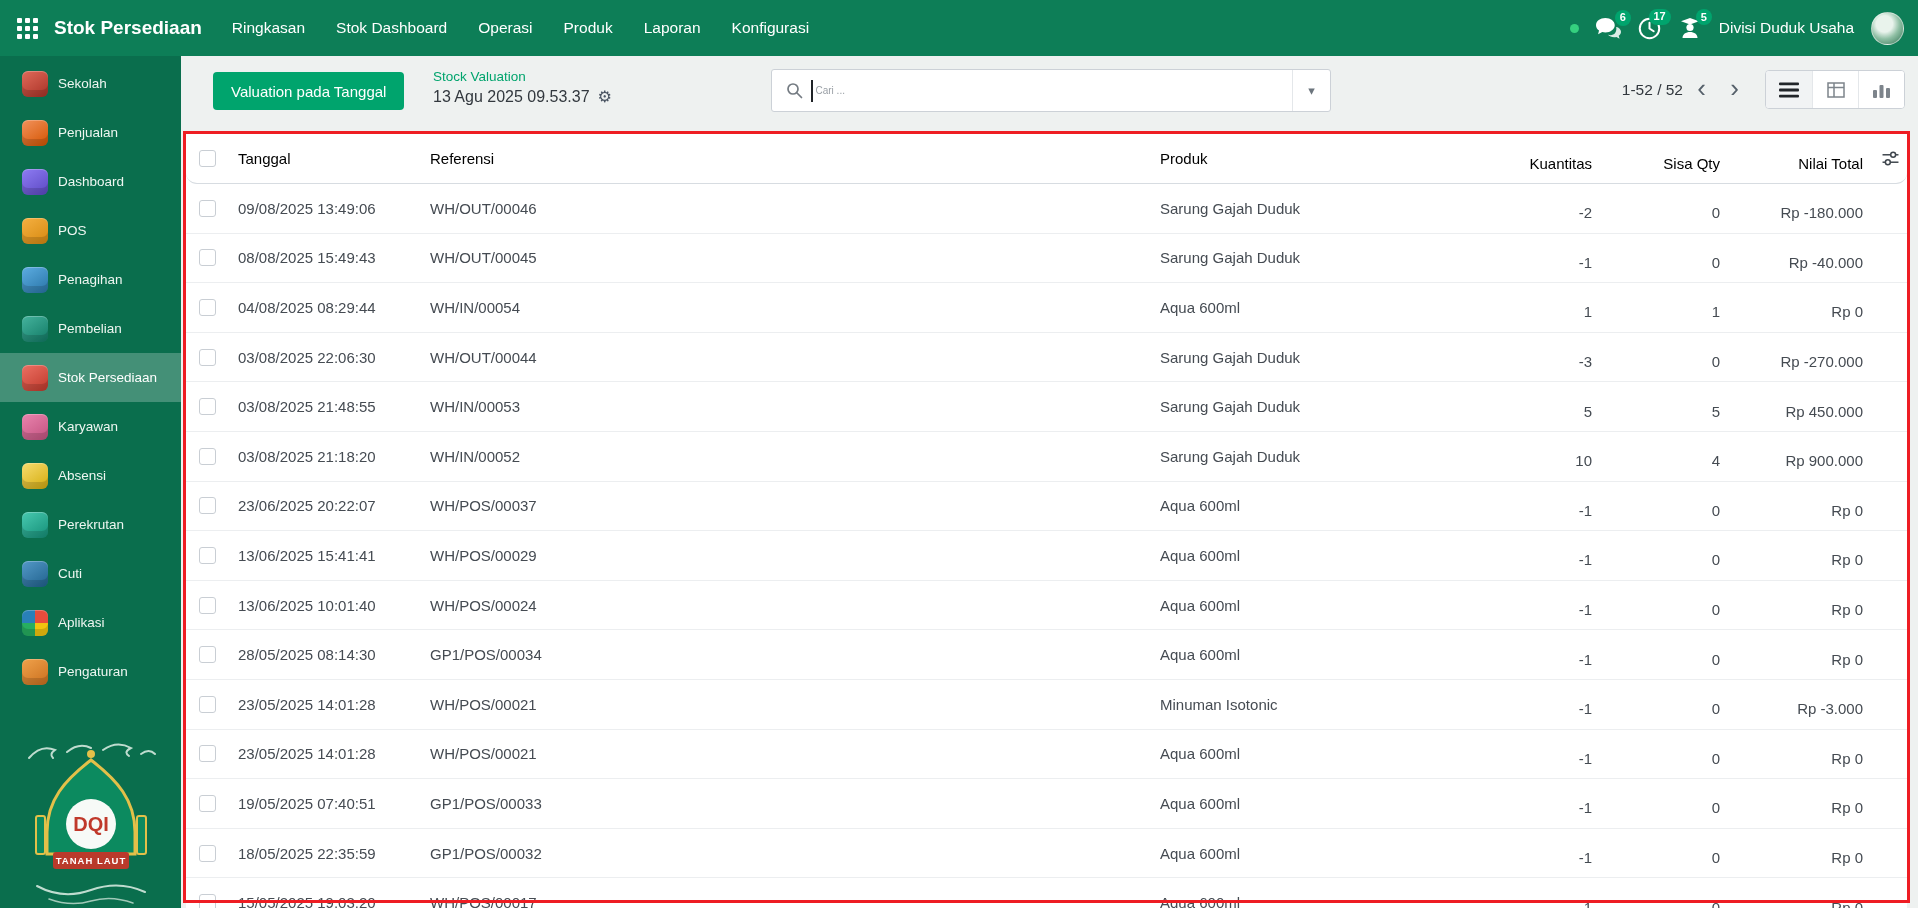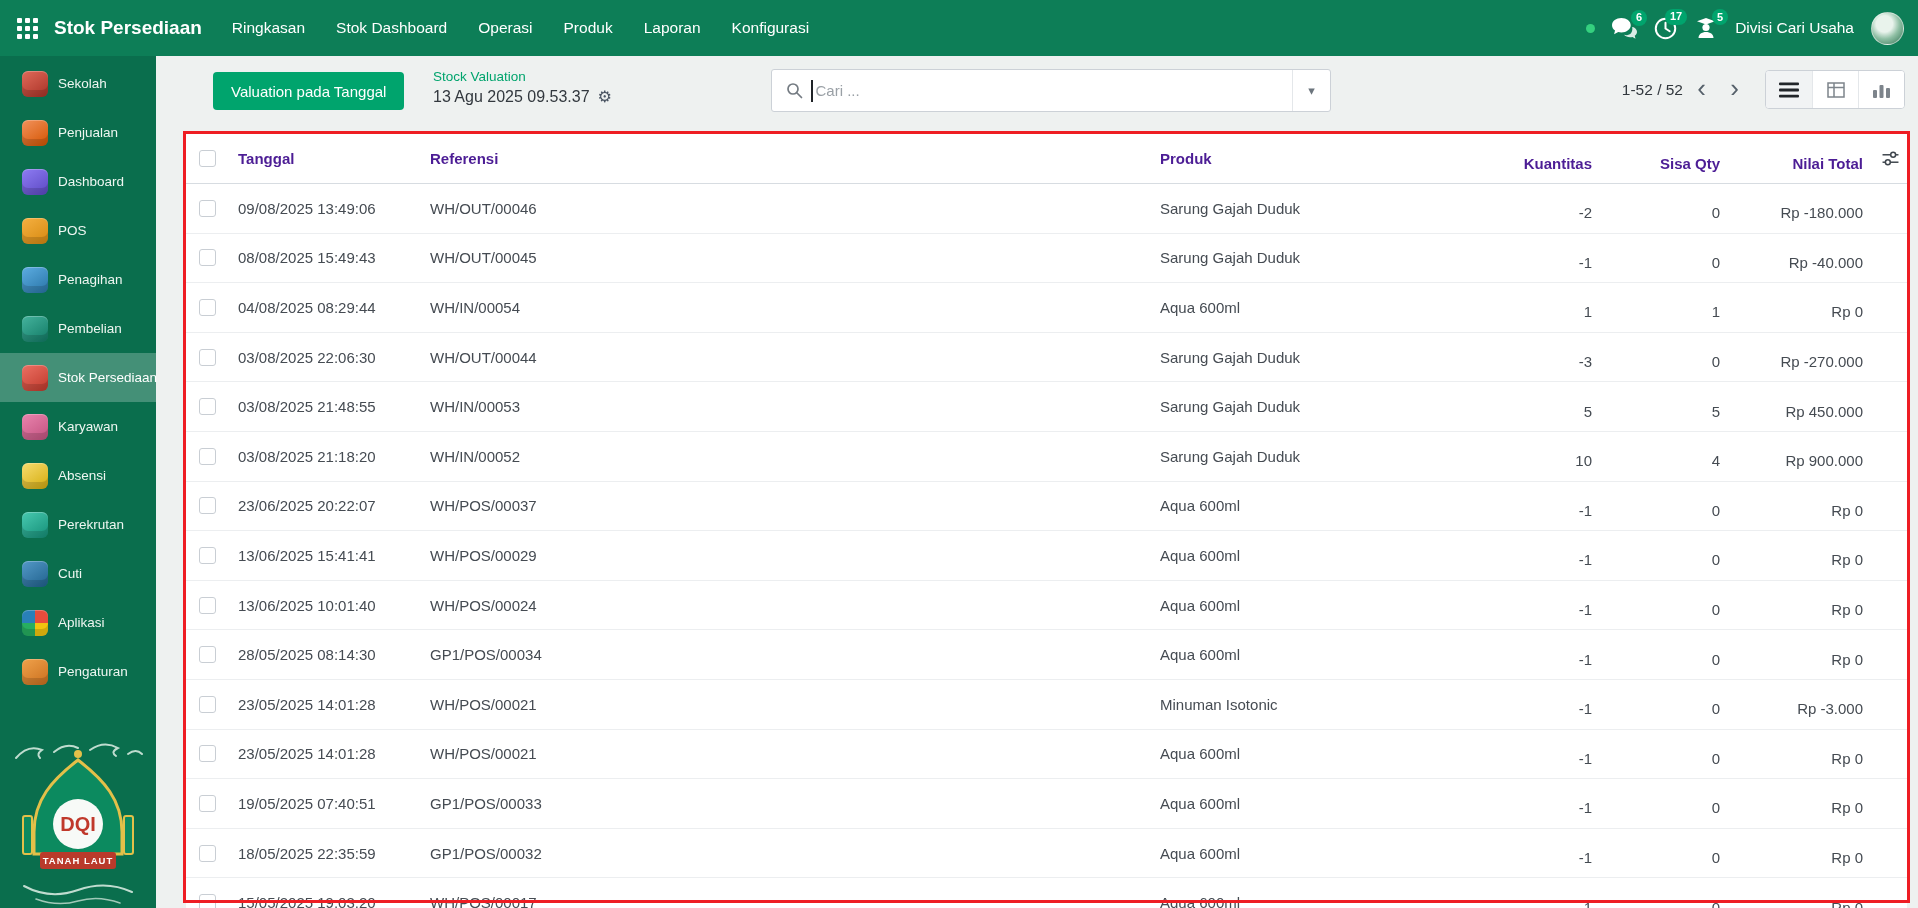--- a/index.html
+++ b/index.html
@@ -34,21 +34,21 @@
   }
   .company { font-size: 15.5px; white-space: nowrap; cursor: pointer; }
   .avatar {
     width: 33px; height: 33px; border-radius: 50%; cursor: pointer;
     background: radial-gradient(circle at 40% 35%, #e9f3ec 0 30%, #8fbfa4 55%, #2c6e4f 100%);
     border: 1px solid rgba(255,255,255,.5);
   }
 
   
   .sidebar {
-    position: absolute; top: 56px; left: 0; width: 156px; bottom: 0;
+    position: absolute; top: 56px; left: 0; width: 181px; bottom: 0;
     background: var(--sidebar, #0a6e4d);
     display: flex; flex-direction: column; z-index: 15;
   }
   .side-menu { padding-top: 3px; }
   .side-item {
     display: flex; align-items: center; gap: 10px; height: 49px;
     padding: 0 8px 0 22px; color: #eef6f1; font-size: 13.5px; cursor: pointer; white-space: nowrap;
   }
   .side-item.active { background: rgba(255,255,255,.24); color: #fff; }
   .side-icon { width: 26px; height: 26px; border-radius: 6px; flex: none; box-shadow: inset 0 -7px rgba(0,0,0,.14), inset 0 1px rgba(255,255,255,.25); }
@@ -69,21 +69,21 @@
   .gear { font-size: 16px; color: #4b5563; cursor: pointer; line-height: 1; }
 
   .searchbar {
     position: absolute; left: 590px; top: 13px; width: 560px; height: 43px;
     background: #fff; border: 1px solid #ccd1d7; border-radius: 3px;
     display: flex; align-items: center;
   }
   .searchbar svg { margin: 0 8px 0 14px; flex: none; }
   .caret-line { width: 1.5px; height: 22px; background: #1f2327; margin-right: 3px; flex: none; }
   .search-input {
-    flex: 1; border: none; outline: none; font-size: 15px; color: #32383e;
+    flex: 1; border: none; outline: none; font-size: 10px; color: #32383e;
     font-family: inherit; background: transparent; height: 100%;
   }
   .search-input::placeholder { color: #9aa0a6; }
   .search-toggle {
     width: 38px; align-self: stretch; display: flex; align-items: center; justify-content: center;
     color: #6c757d; font-size: 13px; cursor: pointer; border-left: 1px solid #e4e7ea;
   }
 
   .cp-right { position: absolute; right: 13px; top: 14px; display: flex; align-items: center; }
   .pager-text { font-size: 15.5px; color: #32383e; margin-right: 2px; white-space: nowrap; }
@@ -102,21 +102,21 @@
   
   .table-wrap {
     position: absolute; left: 5px; top: 78px; width: 1721px; height: 774px;
     background: #fff; overflow: hidden; z-index: 1;
   }
   .grid-cols {
     display: grid;
     grid-template-columns: 42px 192px 1fr 300px 152px 128px 143px 34px;
     align-items: center;
   }
-  .thead { height: 50px; border-bottom: 1px solid #d7dce1; font-weight: 700; color: #4c1d95; font-size: 15px; background: #fff; }
+  .thead { height: 50px; border-bottom: 1px solid #d7dce1; font-weight: 400; color: #000000; font-size: 15px; background: #fff; border-radius: 11px; }
   .trow { height: 49.6px; border-bottom: 1px solid #eceef0; font-size: 15px; color: #454b52; background: #fff; cursor: pointer; }
   .cell { padding: 0 10px; white-space: nowrap; overflow: hidden; }
   .num { text-align: right; margin-top: 9px; }
   .c-check { display: flex; justify-content: center; padding: 0; }
   .checkbox { width: 17px; height: 17px; border: 1px solid #c9ced4; border-radius: 3px; background: #fff; display: block; cursor: pointer; }
   .th-gear { display: flex; justify-content: center; padding: 0; cursor: pointer; }
 
   
   .annotation-rect {
     position: absolute; left: 2px; top: 75px; width: 1727px; height: 772px;
@@ -167,21 +167,21 @@
       <span class="badge">17</span>
     </div>
     <div class="icon-btn">
       <svg width="24" height="22" viewBox="0 0 24 22">
         <path d="M12 1L21 4.2 12 7.4 3 4.2z" fill="#fff"></path>
         <circle cx="12" cy="10.5" r="3.6" fill="#fff"></circle>
         <path d="M4.5 21c0-3.8 3.3-6 7.5-6s7.5 2.2 7.5 6z" fill="#fff"></path>
       </svg>
       <span class="badge">5</span>
     </div>
-    <div class="company">Divisi Cari Usaha</div>
+    <div class="company">Divisi Duduk Usaha</div>
     <div class="avatar"></div>
   </div>
 </header>
 
 <aside class="sidebar">
   <div class="side-menu">
       <div class="side-item">
     <span class="side-icon" style="background: linear-gradient(145deg, rgb(224, 106, 90), rgb(169, 50, 38));"></span>
     <span>Sekolah</span>
   </div>

